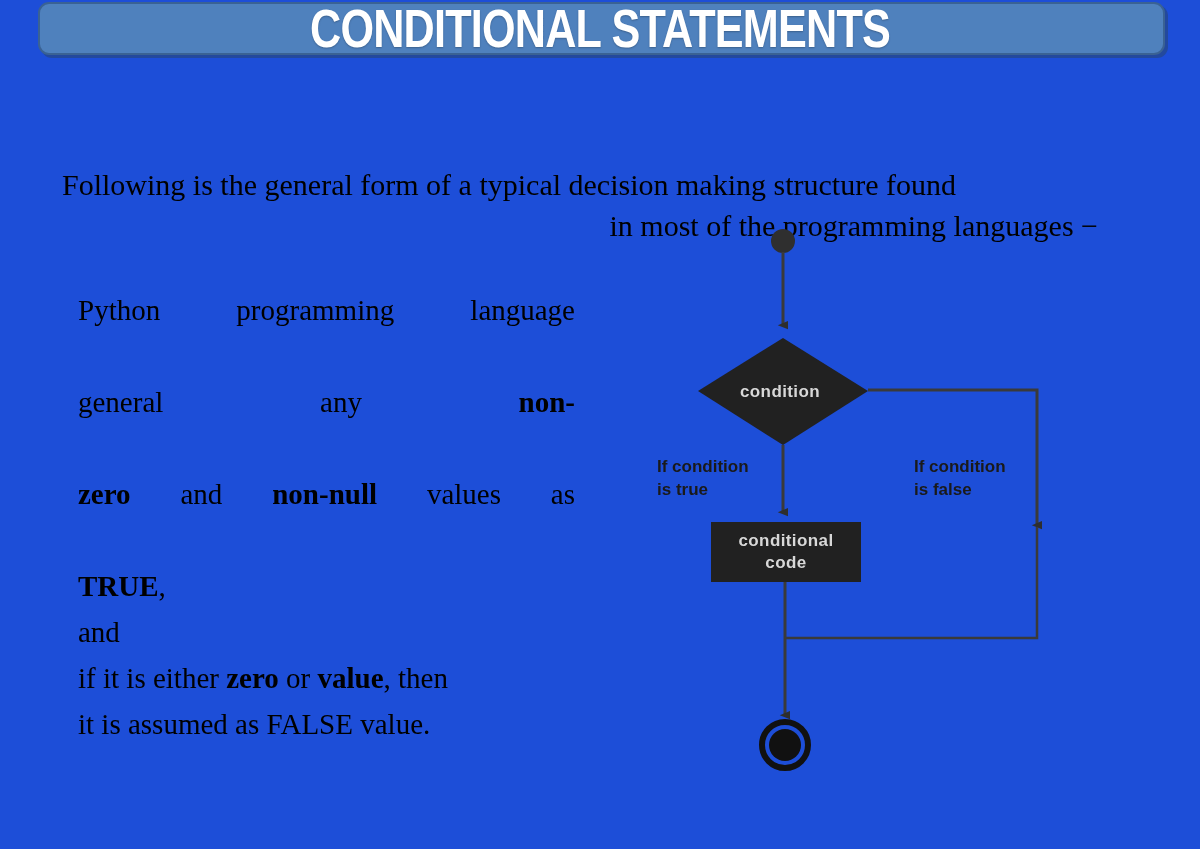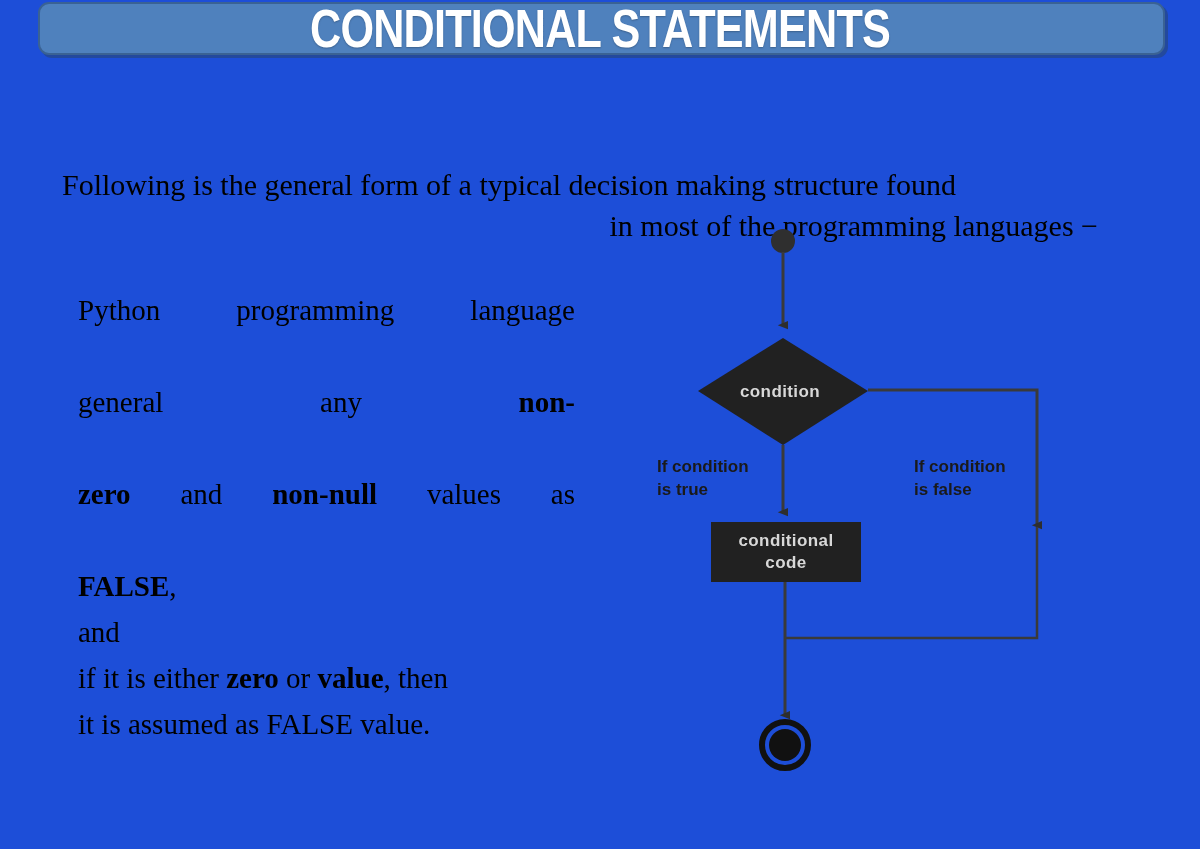--- a/index.html
+++ b/index.html
@@ -129,21 +129,21 @@
     <p class="just">
       <span>Python programming language</span>
     </p>
     <p class="just">
       <span>general any </span><b>non-</b>
     </p>
     <p class="just">
       <b>zero</b><span> and </span><b>non-null</b><span> values as</span>
     </p>
     <p class="plain">
-      <b>FALSE</b><span>,</span>
+      <b>TRUE</b><span>,</span>
     </p>
     <p class="plain">
       <span>and</span>
     </p>
     <p class="plain">
       <span>if it is either </span><b>zero</b><span> or </span><b>value</b><span>, then</span>
     </p>
     <p class="plain">
       <span>it is assumed as FALSE value.</span>
     </p>

